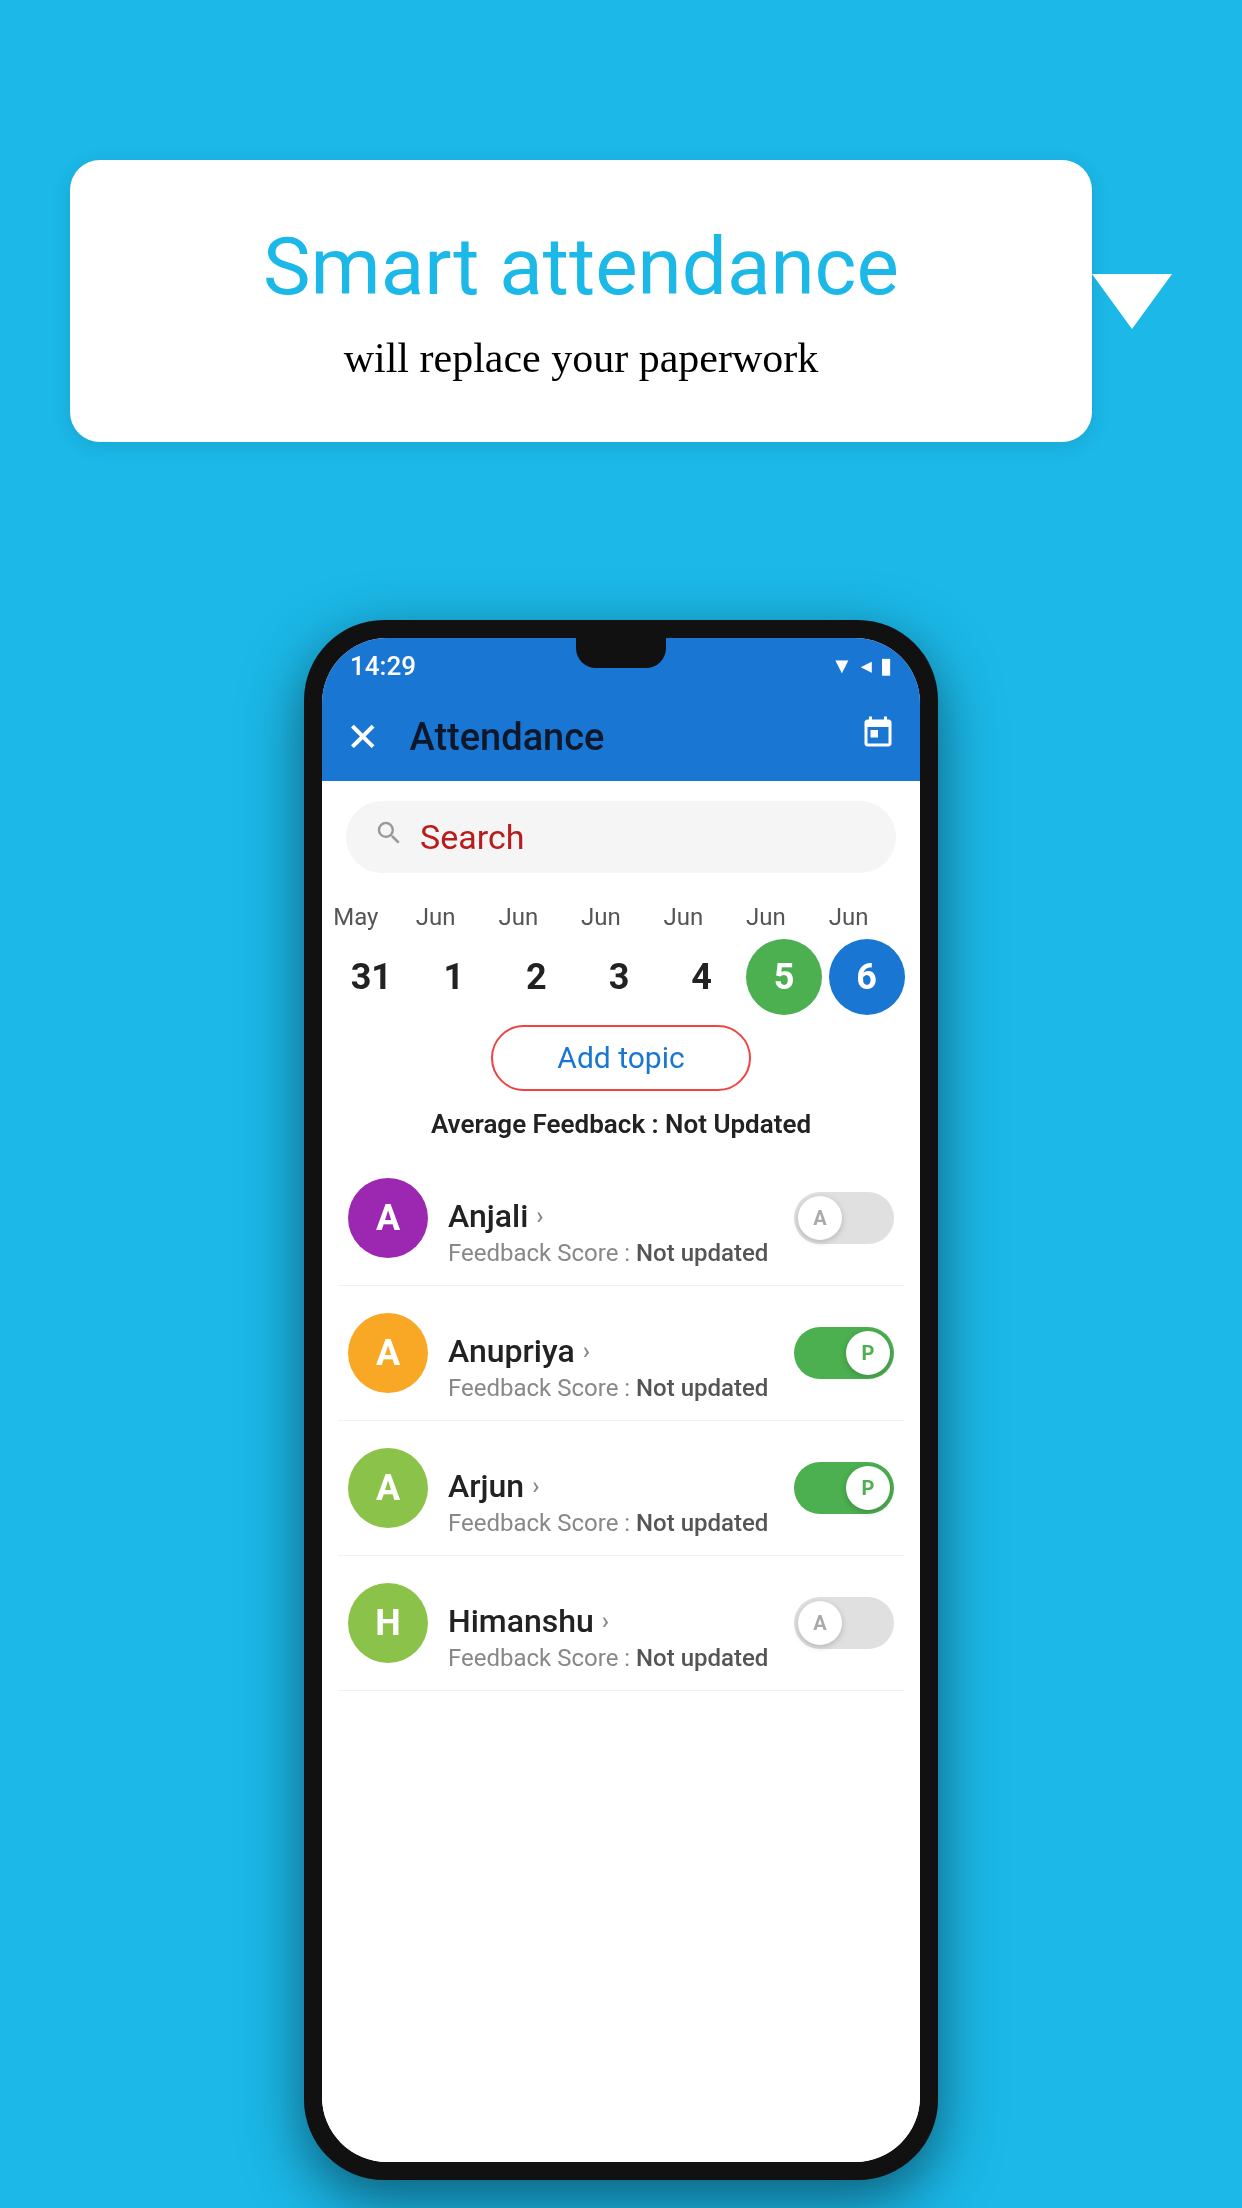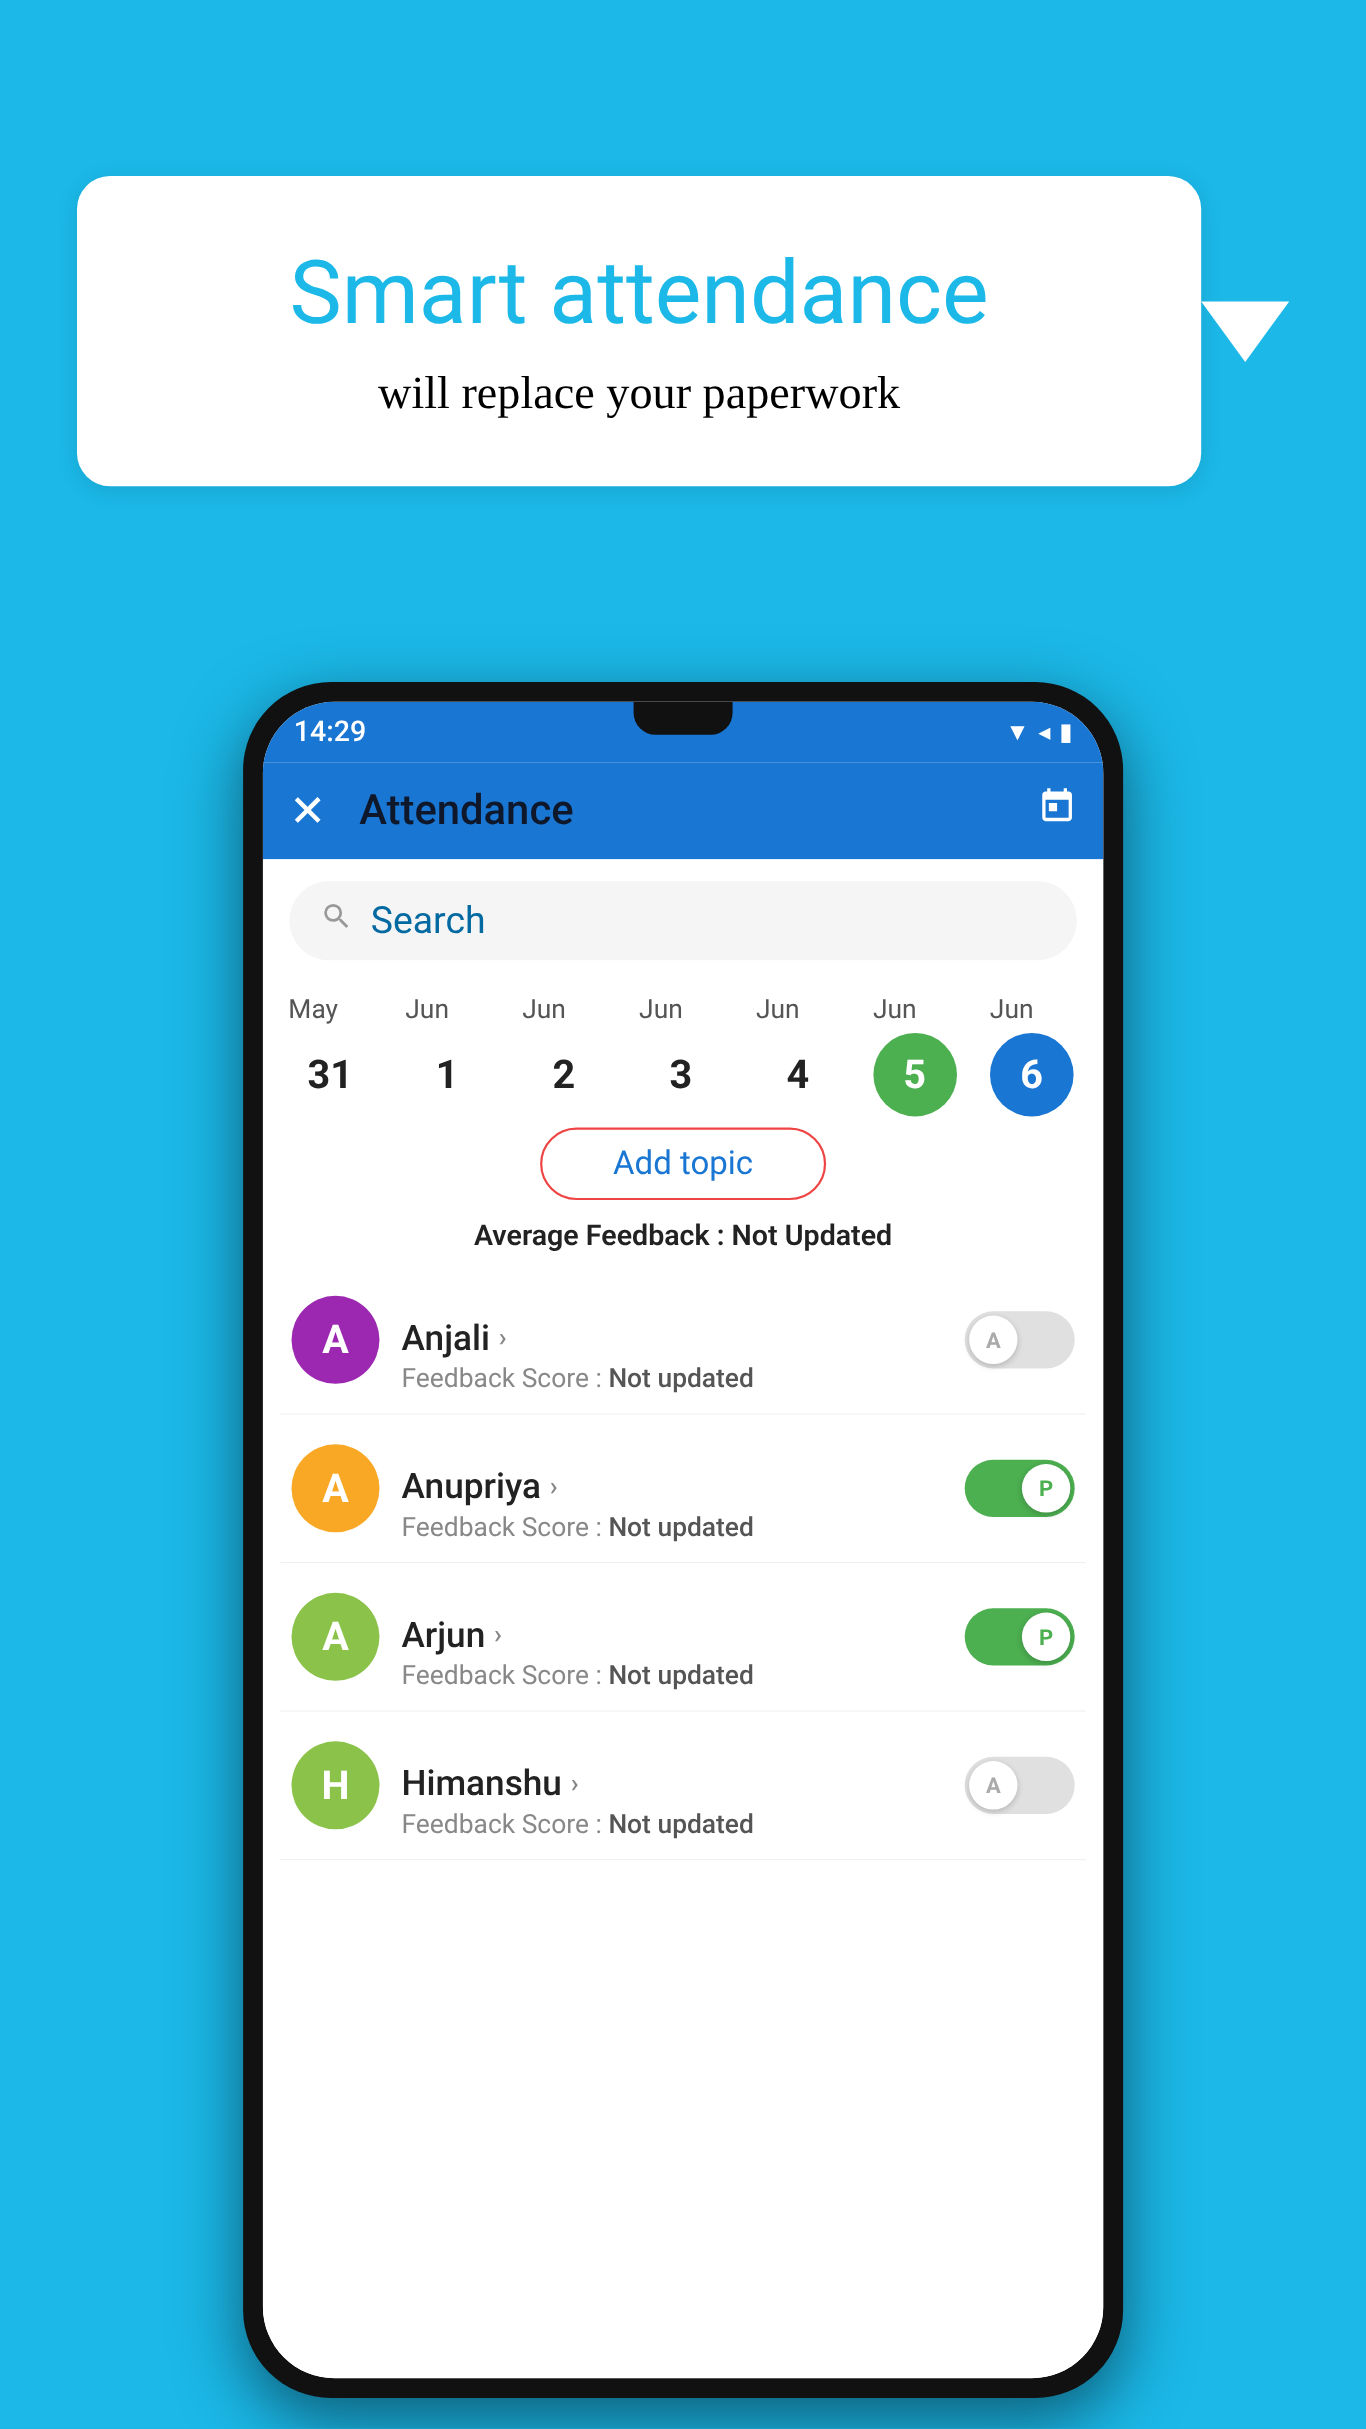--- a/index.html
+++ b/index.html
@@ -54,21 +54,21 @@
       font-weight: 300;
       font-family: Liberation Serif, serif;
     }
 
     
     .phone-frame {
       position: absolute;
       top: 620px;
       left: 50%;
       transform: translateX(-50%);
-      width: 800px;
+      width: 634px;
       height: 1560px;
       background: #111;
       border-radius: 80px;
       box-shadow: 0 20px 60px rgba(0,0,0,0.5);
       overflow: hidden;
     }
 
     
     .phone-inner {
       position: absolute;
@@ -194,21 +194,21 @@
       padding: 0 28px;
       gap: 16px;
     }
 
     .search-icon {
       color: #999;
       font-size: 32px;
     }
 
     .search-text {
-      color: #0369a1;
+      color: #b91c1c;
       font-size: 34px;
     }
 
     
     .calendar-row {
       display: flex;
       justify-content: space-around;
       padding: 10px 10px 0;
     }
 

